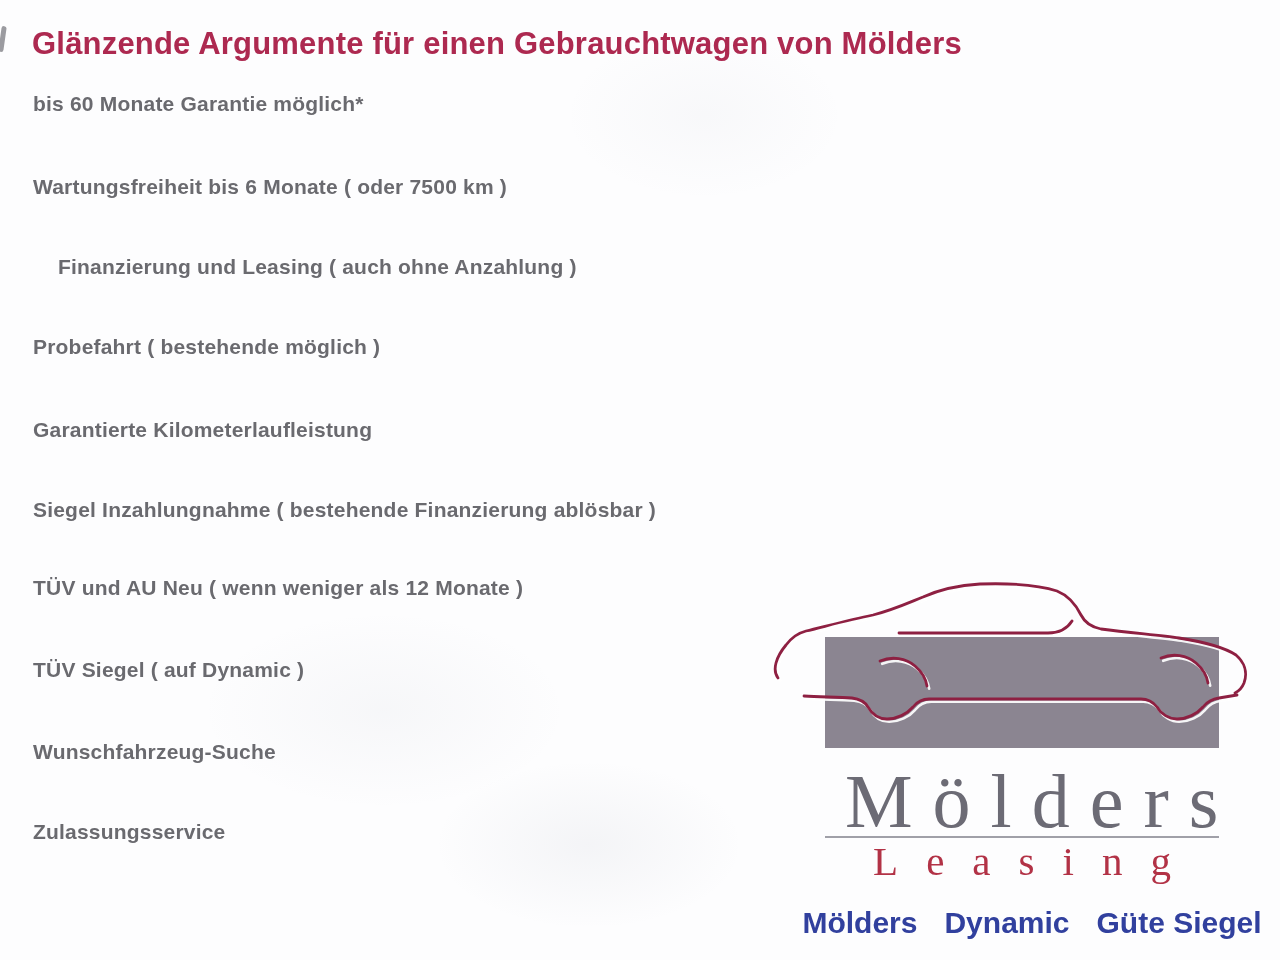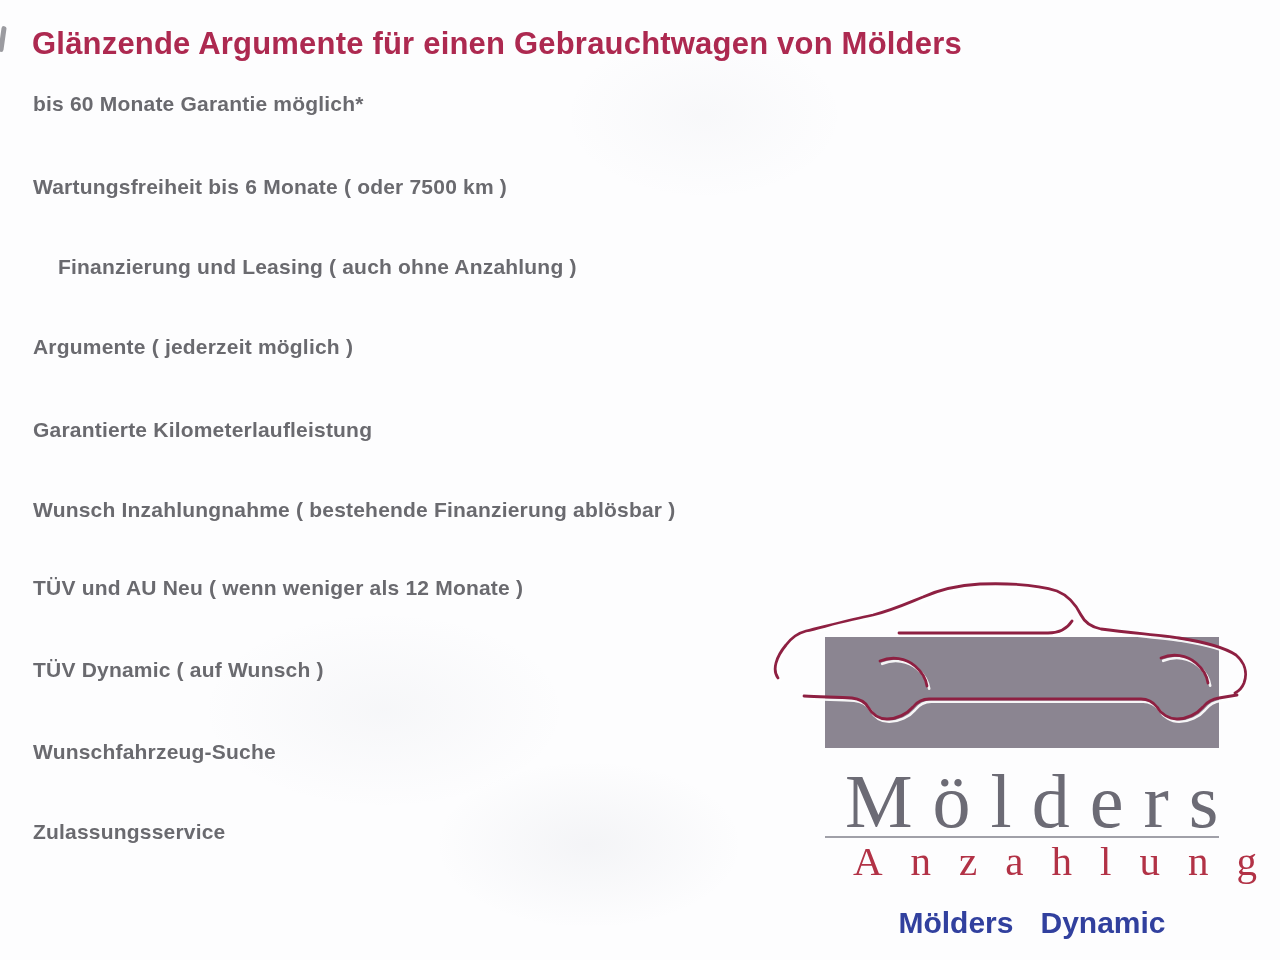--- a/index.html
+++ b/index.html
@@ -82,25 +82,25 @@
 <div class="page">
 
   <div class="scan-speck"></div>
 
   <h1 class="title">Glänzende Argumente für einen Gebrauchtwagen von Mölders</h1>
 
   <div>
     <div class="item">bis 60 Monate Garantie möglich*</div>
     <div class="item">Wartungsfreiheit bis 6 Monate ( oder 7500 km )</div>
     <div class="item">Finanzierung und Leasing ( auch ohne Anzahlung )</div>
-    <div class="item">Argumente ( jederzeit möglich )</div>
+    <div class="item">Probefahrt ( bestehende möglich )</div>
     <div class="item">Garantierte Kilometerlaufleistung</div>
-    <div class="item">Wunsch Inzahlungnahme ( bestehende Finanzierung ablösbar )</div>
+    <div class="item">Siegel Inzahlungnahme ( bestehende Finanzierung ablösbar )</div>
     <div class="item">TÜV und AU Neu ( wenn weniger als 12 Monate )</div>
-    <div class="item">TÜV Dynamic ( auf Wunsch )</div>
+    <div class="item">TÜV Siegel ( auf Dynamic )</div>
     <div class="item">Wunschfahrzeug-Suche</div>
     <div class="item">Zulassungsservice</div>
   </div>
 
 
   <div class="logo">
 
     <svg class="car" viewBox="0 0 510 200" xmlns="http://www.w3.org/2000/svg" aria-hidden="true">
       <rect x="57" y="62" width="394" height="111" fill="#8b8591"></rect>
       <g fill="none" stroke-linecap="round" stroke-linejoin="round">
@@ -118,21 +118,22 @@
           <path d="M 131,58 L 280,58 C 291,58 299,54 304,46"></path>
           <path d="M 36,121 C 52,122 70,122 84,123 C 92,124 97,127 100,132 C 104,139 111,144 119,144 C 129,144 139,139 145,132 C 149,127 154,124 161,124 L 373,124 C 380,124 385,127 389,132 C 393,139 401,144 409,144 C 419,144 429,139 435,132 C 439,127 444,124 451,123 L 469,120"></path>
           <path d="M 112,86 C 124,81 138,83 147,91 C 154,97 158,104 159,111"></path>
           <path d="M 393,83 C 405,78 419,80 428,88 C 435,94 439,101 440,108"></path>
         </g>
       </g>
     </svg>
 
     <div class="brand">Mölders</div>
     <div class="brand-rule"></div>
-    <div class="division">Anzahlung</div>
+    <div class="division">Leasing</div>
 
     <div class="tagline">
       <span>Mölders</span>
       <span>Dynamic</span>
+      <span>Güte Siegel</span>
     </div>
   </div>
 
 </div>
 
 </body></html>

